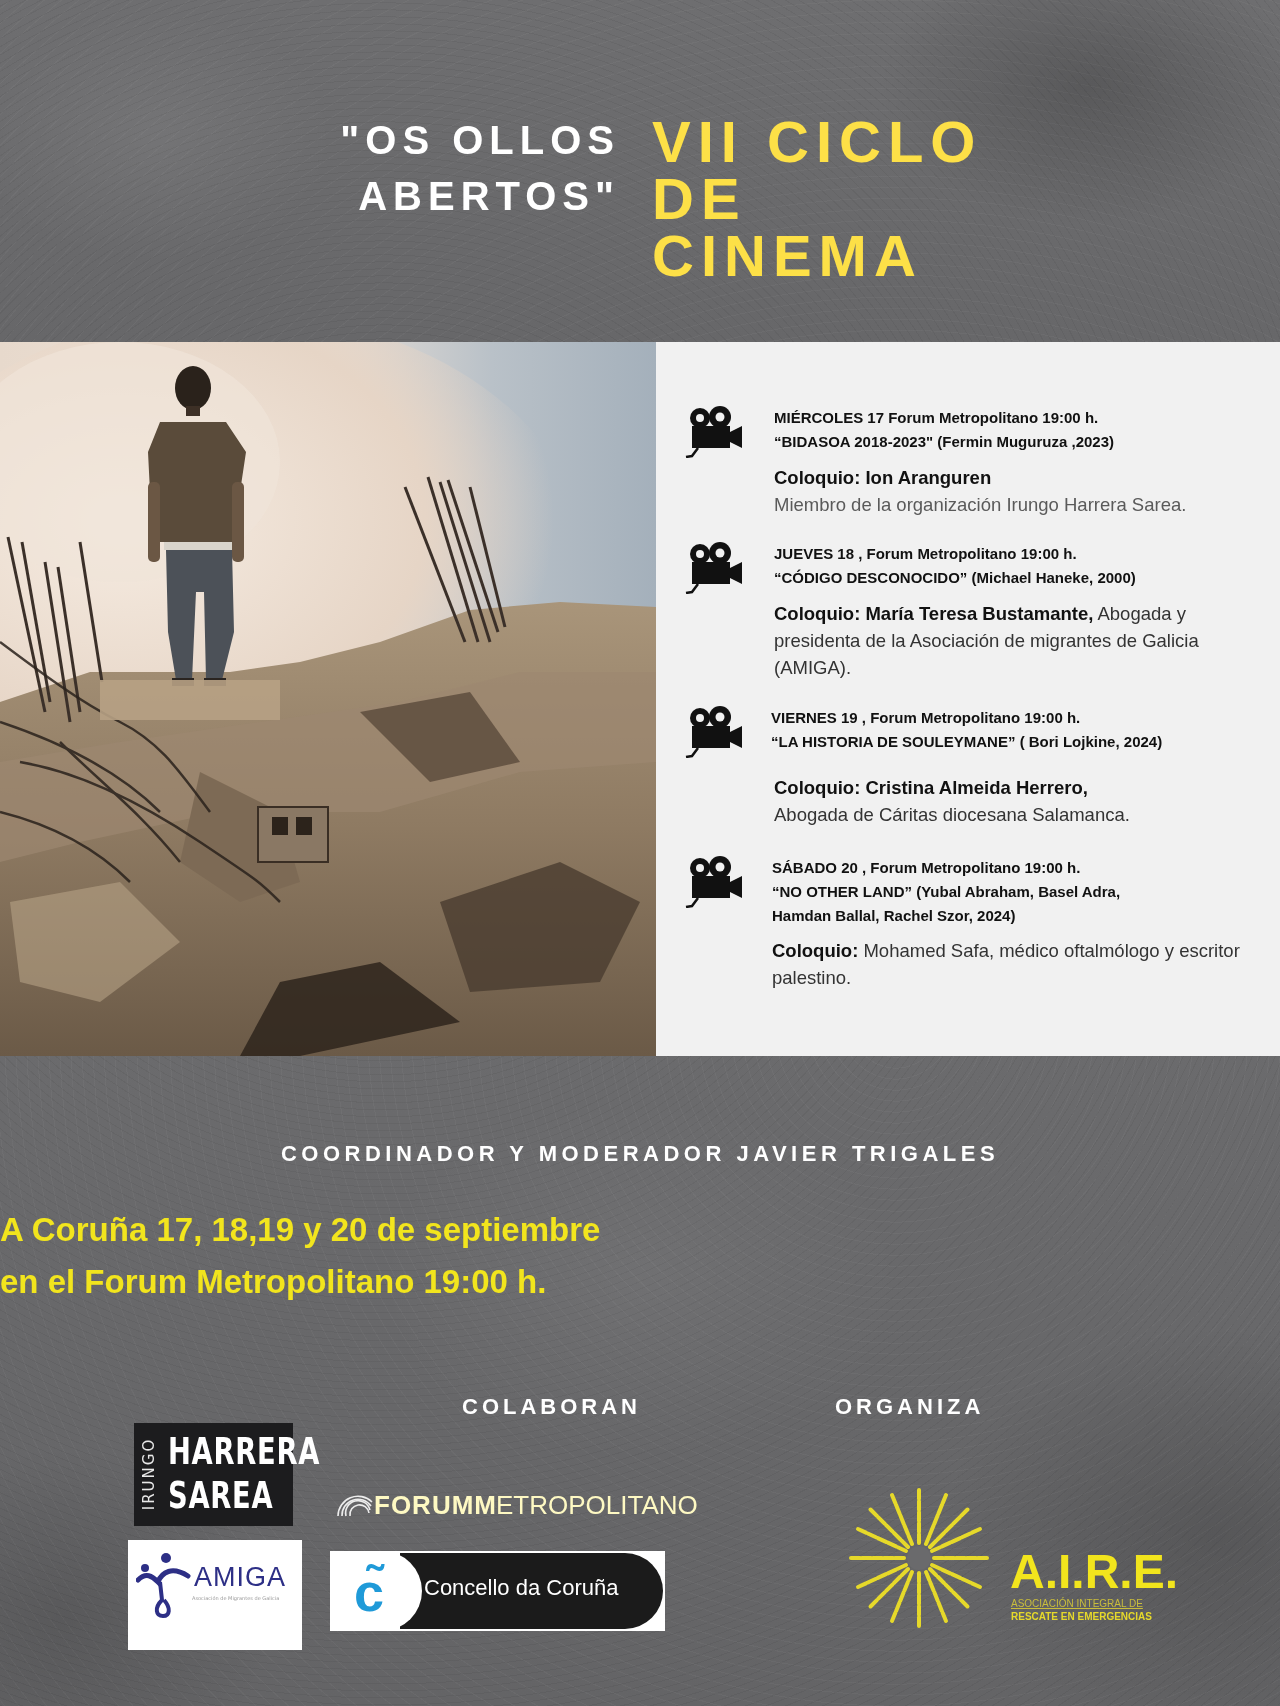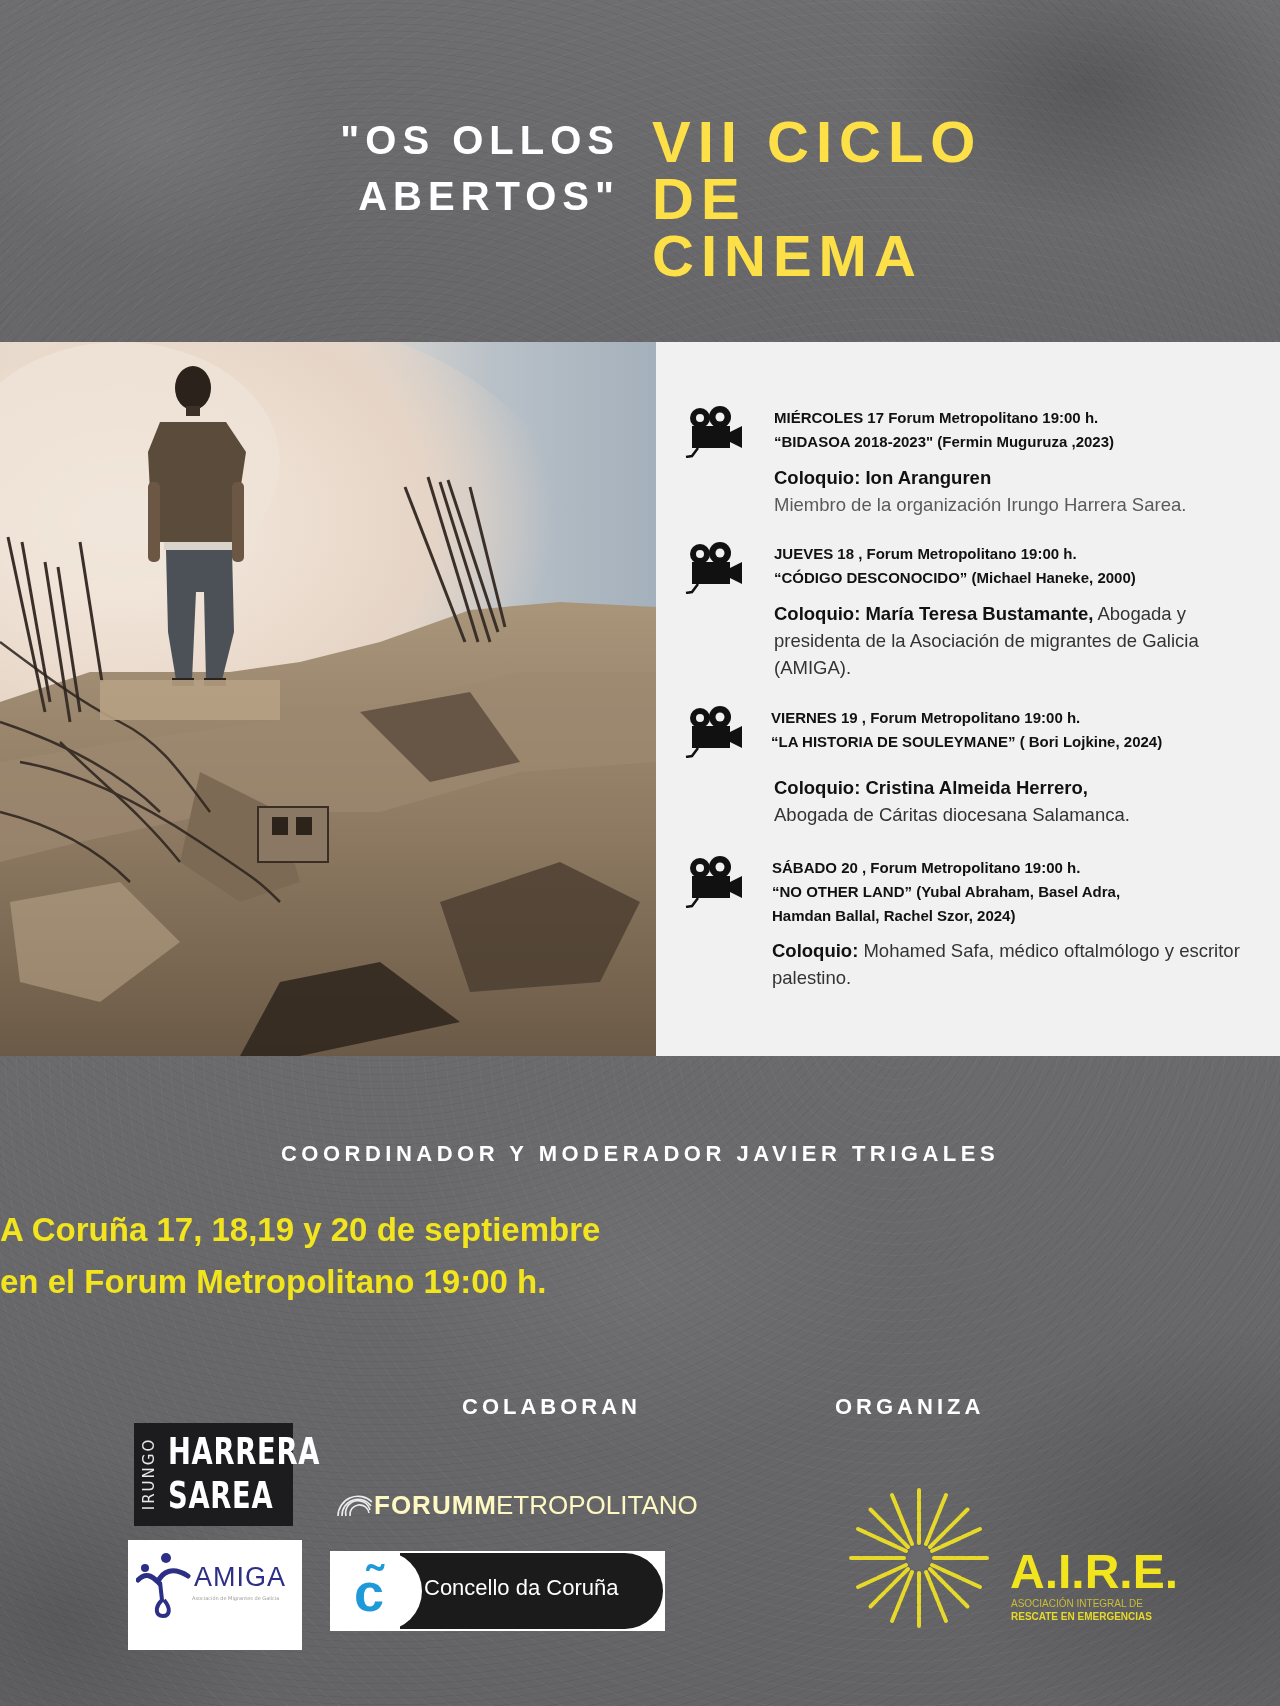--- a/index.html
+++ b/index.html
@@ -129,21 +129,21 @@
   .aire-star { left: 846px; top: 1485px; width: 146px; height: 146px; }
   .aire-text {
     left: 1010px; top: 1548px;
     color: #f2e51d; font-family: "Liberation Sans", sans-serif; font-weight: bold;
     font-size: 48px; letter-spacing: 0px; line-height: 48px;
   }
   .aire-sub1, .aire-sub2 {
     left: 1011px; color: #e6d92a; font-family: "Liberation Sans", sans-serif;
     font-size: 10px; white-space: nowrap; letter-spacing: 0px;
   }
-  .aire-sub1 { top: 1598px; font-weight: normal; color: #c9bd3c; }
+  .aire-sub1 { top: 1598px; font-weight: normal; color: #c9bd3c; text-decoration: underline; }
   .aire-sub2 { top: 1611px; font-weight: bold; }
 </style>
 </head>
 <body>
 
 <div class="concrete"></div>
 
 <div class="abs subtitle">
   <div>"OS OLLOS</div>
   <div>ABERTOS"</div>

